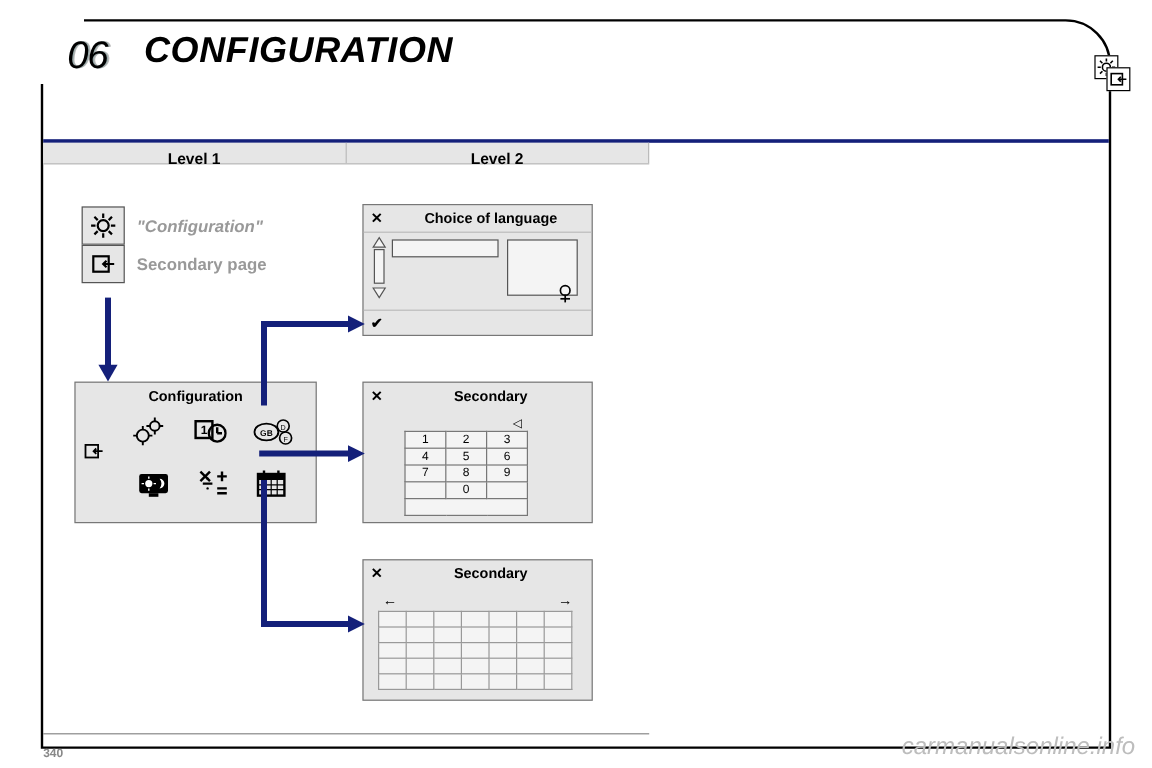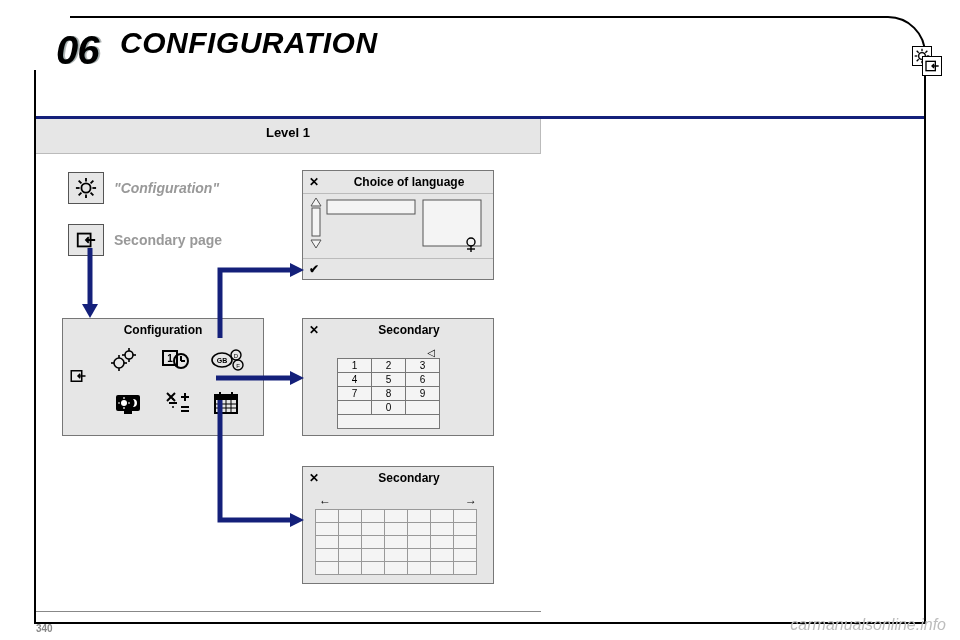--- a/index.html
+++ b/index.html
@@ -22,22 +22,22 @@
   .page-frame::before {
     content: "";
     position: absolute;
     left: -36px; top: -18px;
     width: 70px; height: 70px;
     background: #fff;
   }
   .page-num {
     position: absolute;
     left: 56px; top: 28px;
-    font-size: 40px;
-    font-weight: 700;
+    font-size: 32px;
+    font-weight: 400;
     font-style: italic;
     letter-spacing: -1px;
     color: #000;
     text-shadow: 1px 0 #9aa, 2px 0 #bbb;
   }
   .page-title {
     position: absolute;
     left: 120px; top: 26px;
     font-size: 30px;
     font-weight: 900;
@@ -58,21 +58,21 @@
   }
   .gear-small-box { position:absolute; width:20px; height:20px; border:1px solid #000; background:#fff; }
   .gb1 { right: 10px; top: 0; }
   .gb2 { right: 0; top: 10px; }
   .gb1::before, .gb1::after { content:''; position:absolute; }
   .gearsvg { width:16px; height:16px; display:block; margin:1px auto; }
 
   .level-bar {
     position: absolute;
     left: 36px; top: 119px;
-    width: 505px; height: 35px;
+    width: 505px; height: 18px;
     background: #e6e6e6;
     border-bottom: 1px solid #bbb;
     display: flex;
   }
   .level-cell {
     flex: 1;
     text-align: center;
     font-size: 13px;
     font-weight: bold;
     line-height: 28px;
@@ -82,21 +82,21 @@
   .icon-box {
     width: 36px; height: 32px;
     border: 1px solid #555;
     background: #e6e6e6;
     display: flex; align-items: center; justify-content: center;
   }
   .side-row { position:absolute; display:flex; align-items:center; gap:10px; left:68px; }
   .side-row .lbl { font-size:14px; font-weight:bold; color:#999; }
   .row1 { top: 172px; }
   .row1 .lbl { font-style: italic; }
-  .row2 { top: 224px; text-align: center; }
+  .row2 { top: 204px; text-align: center; }
 
   .config-panel {
     position: absolute;
     left: 62px; top: 318px;
     width: 202px; height: 118px;
     background: #e6e6e6;
     border: 1px solid #777;
   }
   .config-panel .hdr {
     text-align: center; font-size: 12px; font-weight: bold;
@@ -128,21 +128,21 @@
   .calc-body .bksp { text-align:right; padding-right:6px; font-size:10px; }
 
   .cal-panel { left: 302px; top: 466px; height: 118px; }
   .cal-body { padding:4px 12px; }
   .cal-nav { display:flex; justify-content:space-between; font-size:12px; font-weight:bold; padding:0 4px; }
   .cal-table { border-collapse: collapse; margin-top:2px; }
   .cal-table td { border:1px solid #999; width:23px; height:13px; background:#f4f4f4; }
 
   svg.arrow { position:absolute; overflow:visible; pointer-events:none; }
   .footnum { position:absolute; left:36px; bottom:6px; font-size:10px; font-weight:bold; color:#888;text-align:center; }
-  .watermark { position:absolute; right:14px; bottom:6px; font-size:16px; color:#bdbdbd; font-style:italic; }
+  .watermark { position:absolute; right:14px; bottom:6px; font-size:20px; color:#bdbdbd; font-style:italic; }
   .bottom-rule { position:absolute; left:36px; bottom:28px; width:505px; height:1px; background:#888; }
 </style>
 </head>
 <body>
 
 <div class="page-frame"></div>
 
 <div class="page-num">06</div>
 <div class="page-title">CONFIGURATION</div>
 
@@ -167,20 +167,21 @@
         <rect x="3" y="5" width="14" height="14" fill="none" stroke="#000" stroke-width="2"></rect>
         <path d="M22 12 L12 12 M15 9 L12 12 L15 15" fill="none" stroke="#000" stroke-width="2"></path>
       </svg>
   </div>
 </div>
 
 <div class="header-rule"></div>
 
 <div class="level-bar">
   <div class="level-cell">Level 1</div>
+  <div class="level-cell">Level 2</div>
 </div>
 
 <div class="side-row row1">
   <div class="icon-box">
     <svg width="22" height="22" viewBox="0 0 24 24">
         <circle cx="12" cy="12" r="5" fill="none" stroke="#000" stroke-width="2"></circle>
         <g stroke="#000" stroke-width="2">
           <line x1="12" y1="1" x2="12" y2="5"></line>
           <line x1="12" y1="19" x2="12" y2="23"></line>
           <line x1="1" y1="12" x2="5" y2="12"></line>

